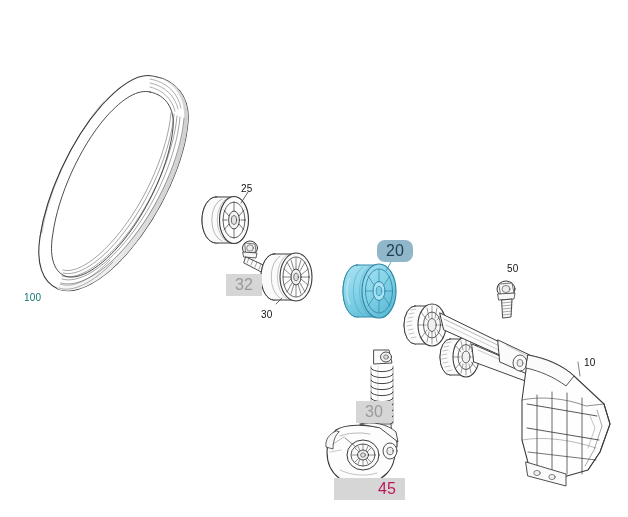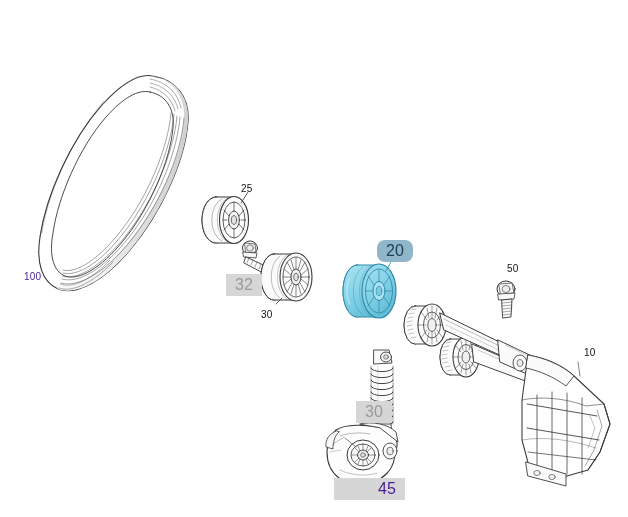--- a/index.html
+++ b/index.html
@@ -440,24 +440,24 @@
         <path d="M 522 400 C 540 396, 565 398, 586 406 L 604 404" stroke-width="0.7" opacity="0.8"></path>
         <path d="M 522 440 C 544 436, 572 440, 596 448" stroke-width="0.55" opacity="0.65"></path>
 
         <path d="M 580 376 L 578 362" stroke-width="0.7" opacity="0.9"></path>
       </g>
 
     </g>
   </svg>
 
   <div id="callout-layer">
-      <div class="callout" style="color: #4c1d95; left: 24px; top: 272px;">100</div>
+      <div class="callout" style="color: #0f766e; left: 24px; top: 293px;">100</div>
       <div class="callout" style="color: rgb(17, 17, 17); left: 241px; top: 184px;">25</div>
       <div class="badge grey" style="background: rgb(214, 214, 214); color: rgb(154, 154, 154); left: 226px; top: 256px;">32</div>
       <div class="callout" style="color: rgb(17, 17, 17); left: 261px; top: 298px; margin-top: 12px;">30</div>
       <div class="badge sel" style="background: rgb(143, 182, 201); color: rgb(29, 63, 82); left: 377px; top: 240px; border-radius: 8px;">20</div>
       <div class="callout" style="color: rgb(17, 17, 17); left: 507px; top: 264px;">50</div>
-      <div class="callout" style="color: rgb(17, 17, 17); left: 584px; top: 348px;">10</div>
+      <div class="callout" style="color: rgb(17, 17, 17); left: 584px; top: 358px;">10</div>
       <div class="badge grey" style="background: rgb(214, 214, 214); color: rgb(154, 154, 154); left: 356px; top: 383px;">30</div>
-      <div class="badge grey" style="background: rgb(214, 214, 214); color: #4c1d95; left: 334px; top: 460px; padding-left: 40px;">45</div>
+      <div class="badge grey" style="background: rgb(214, 214, 214); color: #be185d; left: 334px; top: 460px; padding-left: 40px;">45</div>
     </div>
 
 </div>
 
 </body></html>

